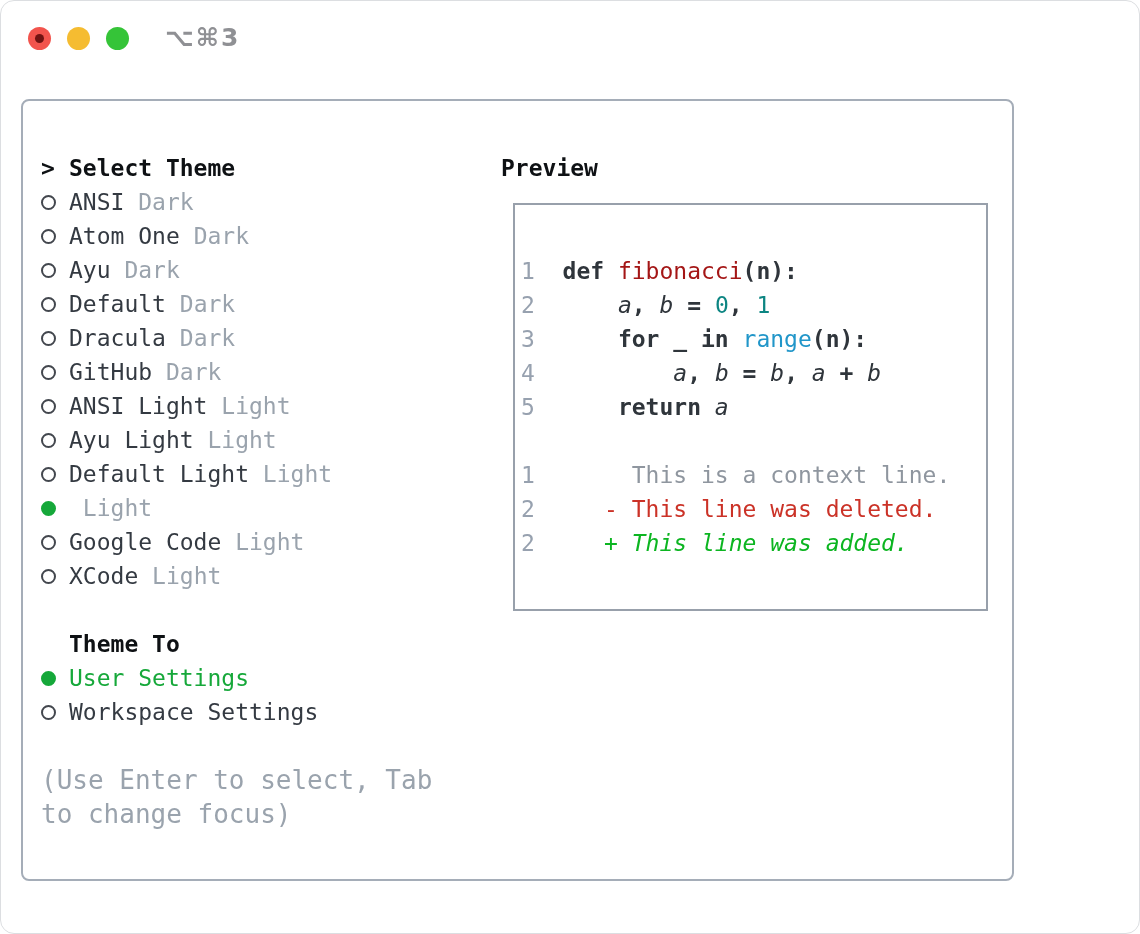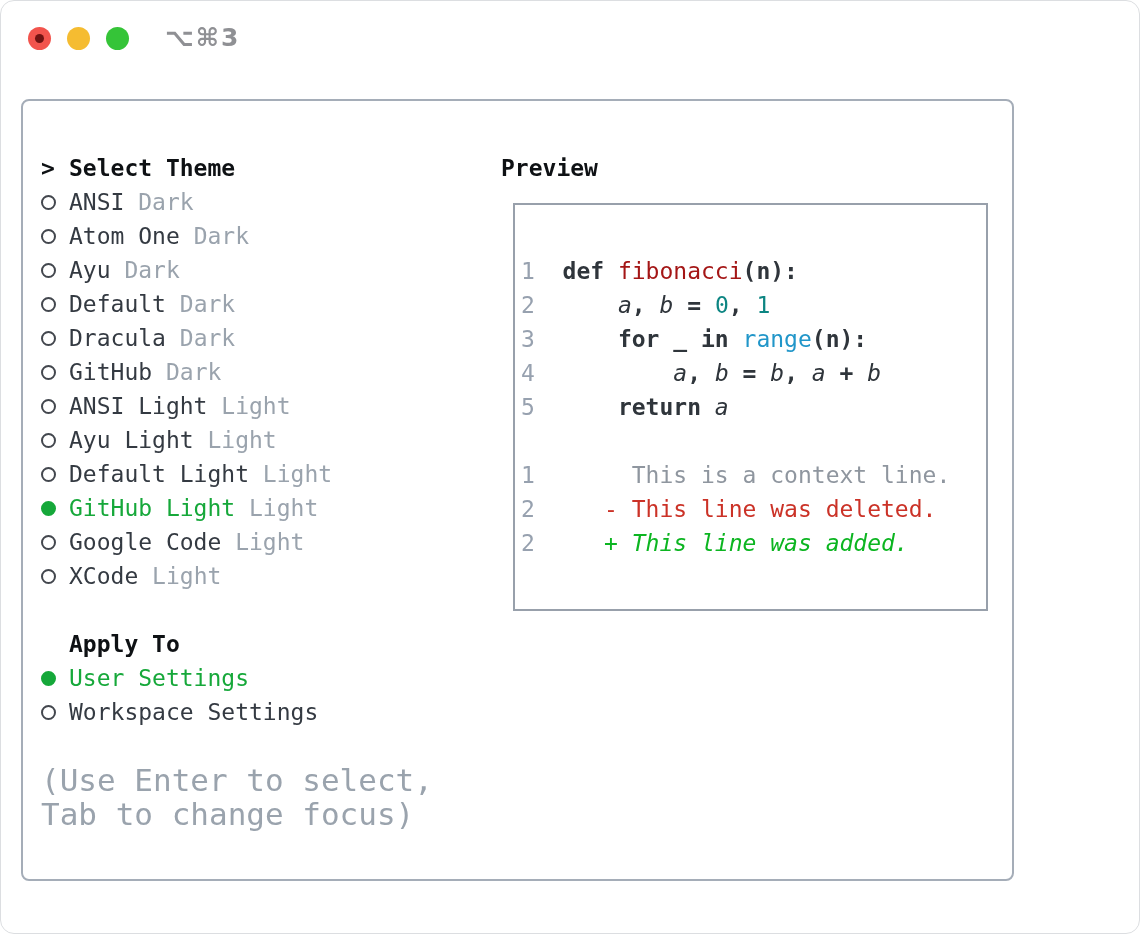--- a/index.html
+++ b/index.html
@@ -63,21 +63,21 @@
   .radio {
     width:15px; height:15px; border:2px solid #43474e; border-radius:50%;
     display:inline-block;
   }
   .radio.on { background:var(--accent_green); border-color:var(--accent_green); }
   .name { color:var(--text_dark); }
   .name.sel { color:var(--accent_green); }
   .variant { color:var(--muted_gray); margin-left:1ch; }
   .gap { height:34px; }
   .help {
-    width:420px; font-size:31px; line-height:34px; color:var(--muted_gray);
+    width:420px; font-size:26px; line-height:34px; color:var(--muted_gray);
   }
 
   .preview-title-row { position:absolute; left:478px; top:50px; }
   .preview-box {
     position:absolute; left:490px; top:102px; width:475px; height:408px;
     border:2px solid var(--preview_border); background:#fff;
     padding:49px 0 0 6px; overflow:hidden;
   }
   .pline {
     display:flex; min-height:34px;
@@ -118,30 +118,30 @@
       <div id="theme-list">
           <div class="row"><span class="marker"><span class="radio"></span></span><span class="name">ANSI</span><span class="variant">Dark</span></div>
           <div class="row"><span class="marker"><span class="radio"></span></span><span class="name">Atom One</span><span class="variant">Dark</span></div>
           <div class="row"><span class="marker"><span class="radio"></span></span><span class="name">Ayu</span><span class="variant">Dark</span></div>
           <div class="row"><span class="marker"><span class="radio"></span></span><span class="name">Default</span><span class="variant">Dark</span></div>
           <div class="row"><span class="marker"><span class="radio"></span></span><span class="name">Dracula</span><span class="variant">Dark</span></div>
           <div class="row"><span class="marker"><span class="radio"></span></span><span class="name">GitHub</span><span class="variant">Dark</span></div>
           <div class="row"><span class="marker"><span class="radio"></span></span><span class="name">ANSI Light</span><span class="variant">Light</span></div>
           <div class="row"><span class="marker"><span class="radio"></span></span><span class="name">Ayu Light</span><span class="variant">Light</span></div>
           <div class="row"><span class="marker"><span class="radio"></span></span><span class="name">Default Light</span><span class="variant">Light</span></div>
-          <div class="row"><span class="marker"><span class="radio on"></span></span><span class="name sel">GitHub Light</span><span class="variant">Light</span></div>
+          <div class="row"><span class="marker"><span class="radio on"></span></span><span class="variant">Light</span></div>
           <div class="row"><span class="marker"><span class="radio"></span></span><span class="name">Google Code</span><span class="variant">Light</span></div>
           <div class="row"><span class="marker"><span class="radio"></span></span><span class="name">XCode</span><span class="variant">Light</span></div>
         </div>
 
       <div class="gap"></div>
 
       <div class="row">
         <span class="marker"></span>
-        <span class="h">Apply To</span>
+        <span class="h">Theme To</span>
       </div>
 
       <div id="apply-list">
           <div class="row"><span class="marker"><span class="radio on"></span></span><span class="name sel">User Settings</span></div>
           <div class="row"><span class="marker"><span class="radio"></span></span><span class="name">Workspace Settings</span></div>
         </div>
 
       <div class="gap"></div>
 
       <div class="help">(Use Enter to select, Tab to change focus)</div>

